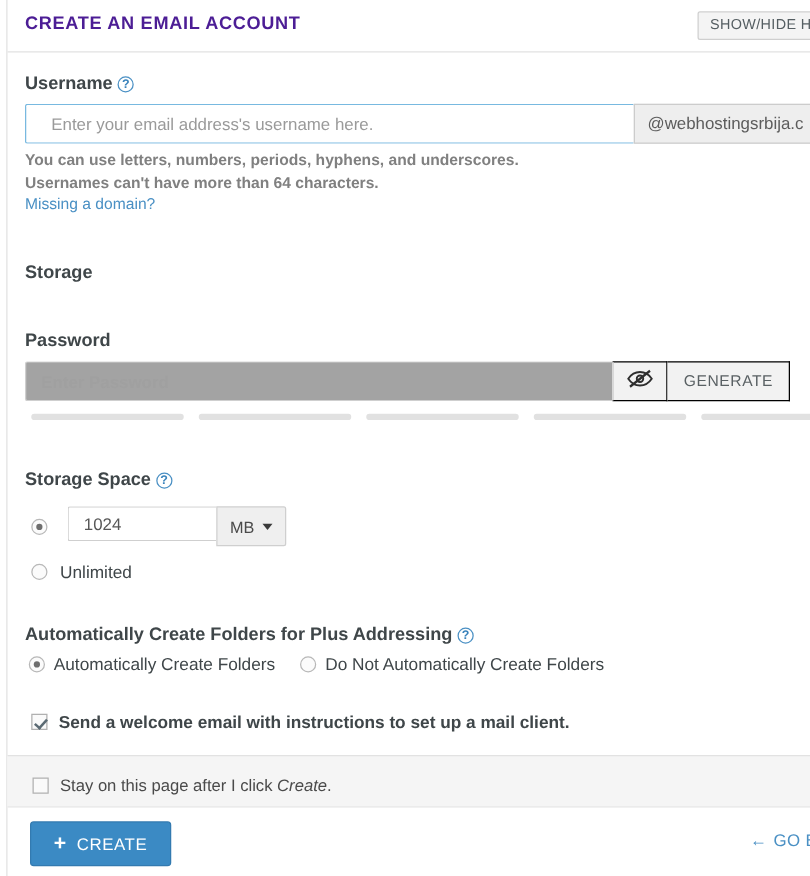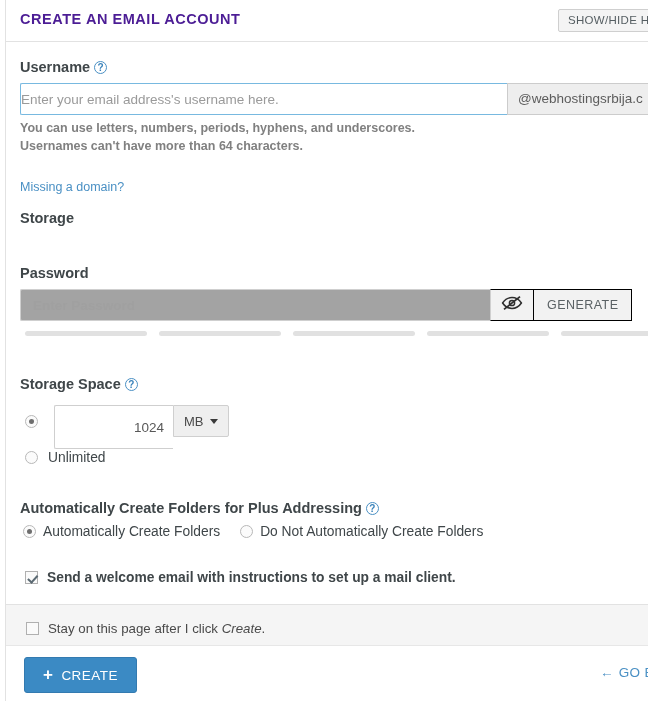--- a/index.html
+++ b/index.html
@@ -99,21 +99,20 @@
     font-size: 12.5px;
     color: #808080;
     line-height: 17.5px;
     font-weight: bold;
   }
   .link {
     font-size: 12.5px;
     color: #4a90c4;
     text-decoration: none;
     cursor: pointer;
-    margin-top: 24px;
   }
 
   
   .username-label { position: absolute; left: 14px; top: 59px; }
   .username-row {
     position: absolute;
     left: 14px;
     top: 83px;
     display: flex;
     align-items: stretch;
@@ -122,21 +121,21 @@
   .username-input {
     width: 487px;
     height: 32px;
     box-sizing: border-box;
     border: 1px solid #78b9e0;
     border-right: none;
     background: #ffffff;
     font-family: "Liberation Sans", sans-serif;
     font-size: 13.5px;
     color: #4a4a4a;
-    padding: 0 9px 0 0;
+    padding: 0 9px 0 20px;
     outline: none;
     border-radius: 2px 0 0 2px;
   }
   .username-input::placeholder { color: #9a9a9a; }
   .domain-addon {
     height: 32px;
     line-height: 30px;
     box-sizing: border-box;
     padding: 0 10px;
     background: #eeeeee;
@@ -253,32 +252,31 @@
   .storage-row-1 {
     position: absolute;
     left: 19px;
     top: 405px;
     display: flex;
     align-items: center;
   }
   .quota-group { display: flex; align-items: stretch; height: 32px; margin-left: 16px; }
   .quota-input {
     width: 119px;
-    height: 44px;
+    height: 28px;
     box-sizing: border-box;
     border: 1px solid #cfcfcf;
     border-right: none;
     background: #ffffff;
     font-family: "Liberation Sans", sans-serif;
     font-size: 13.5px;
     color: #585858;
     padding: 0 9px 0 12px;
     outline: none;
     border-radius: 2px 0 0 2px;
-    text-align: right;
   }
   .unit-select {
     height: 32px;
     box-sizing: border-box;
     background: #efefef;
     border: 1px solid #cfcfcf;
     padding: 0 10px;
     display: flex;
     align-items: center;
     gap: 6px;

